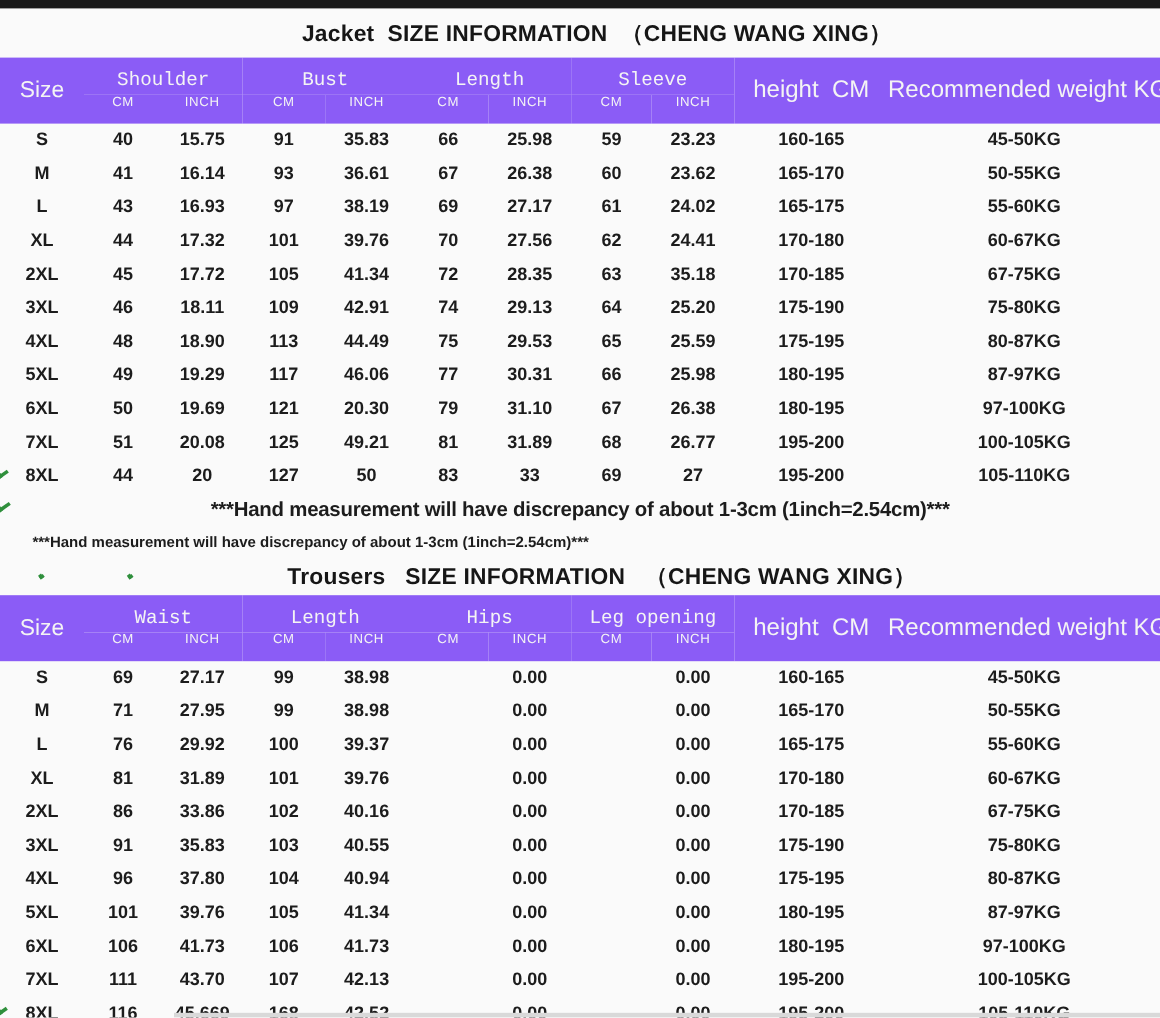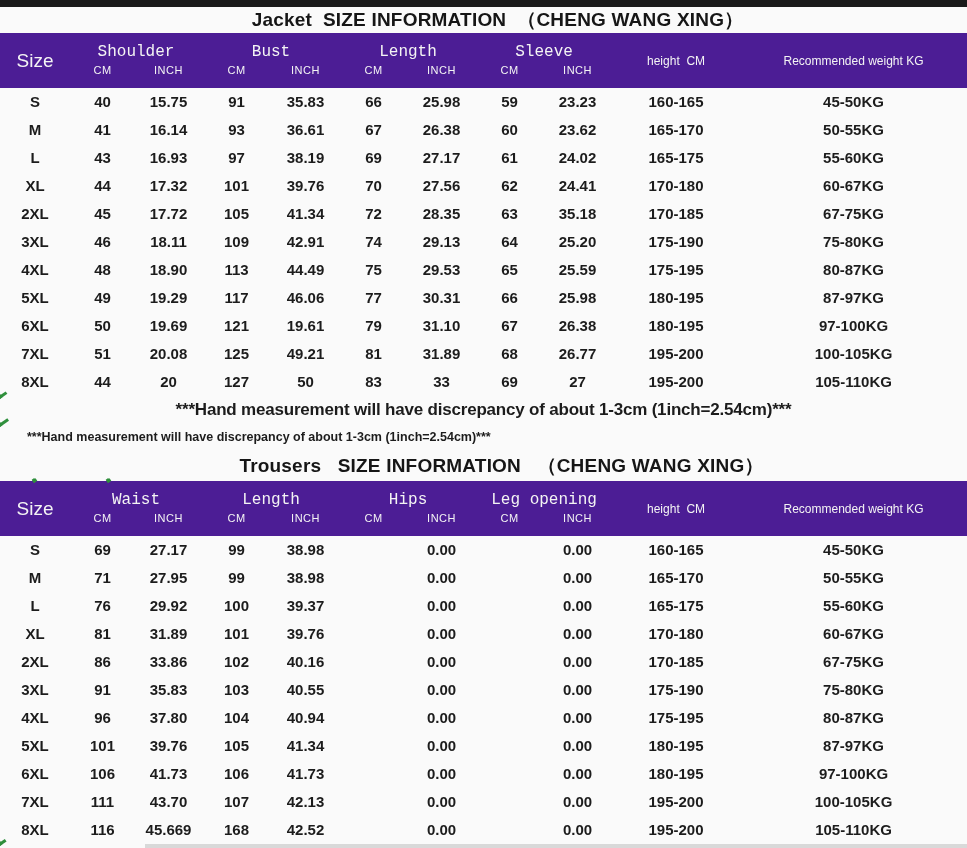--- a/index.html
+++ b/index.html
@@ -12,36 +12,36 @@
     position: relative;
     overflow: hidden;
   }
   .top-strip { height: 7px; background: #1a1a1a; width: 100%; }
 
   .size-title {
     display: flex; align-items: center; justify-content: center;
     font-size: 19px; font-weight: 600; letter-spacing: 0.2px;
     white-space: pre; color: #161616;
   }
-  .size-title.jacket { height: 26px; padding-left: 28px; }
+  .size-title.jacket { height: 41px; padding-left: 28px; }
   .size-title.trousers { height: 31px; margin-left: 36px; }
 
   table.size-table {
     width: 967px; border-collapse: collapse; table-layout: fixed;
   }
   table.size-table thead th {
-    background: #4c1d95; color: #f4f4f4; font-weight: normal;
+    background: #8b5cf6; color: #f4f4f4; font-weight: normal;
     padding: 0; text-align: center; white-space: pre;
   }
   tr.group-row { height: 31px; }
   tr.group-row th.group-label { font-size: 16px; vertical-align: middle; padding-top: 7px; font-family: Liberation Mono, monospace; }
   tr.unit-row { height: 24px; }
   tr.unit-row th { font-size: 11px; font-weight: bold; letter-spacing: 0.5px; vertical-align: top; padding-top: 1px; }
   th.size-col { font-size: 19px; vertical-align: middle; padding-top: 4px; }
-  th.height-col, th.weight-col { font-size: 12px; vertical-align: middle; padding-top: 4px; }
+  th.height-col, th.weight-col { font-size: 20px; vertical-align: middle; padding-top: 4px; }
 
   table.size-table tbody td {
     height: 28px; line-height: 28px; padding: 0;
     text-align: center; font-size: 15px; font-weight: bold;
     color: #1c1c1c;
   }
 
   .note-primary {
     height: 28px; display: flex; align-items: center; justify-content: center;
     font-size: 17px; font-weight: bold; letter-spacing: -0.2px; white-space: pre;
@@ -214,21 +214,21 @@
         <td>66</td>
         <td>25.98</td>
         <td>180-195</td>
         <td>87-97KG</td>
       </tr>
       <tr>
         <td>6XL</td>
         <td>50</td>
         <td>19.69</td>
         <td>121</td>
-        <td>19.61</td>
+        <td>20.30</td>
         <td>79</td>
         <td>31.10</td>
         <td>67</td>
         <td>26.38</td>
         <td>180-195</td>
         <td>97-100KG</td>
       </tr>
       <tr>
         <td>7XL</td>
         <td>51</td>

